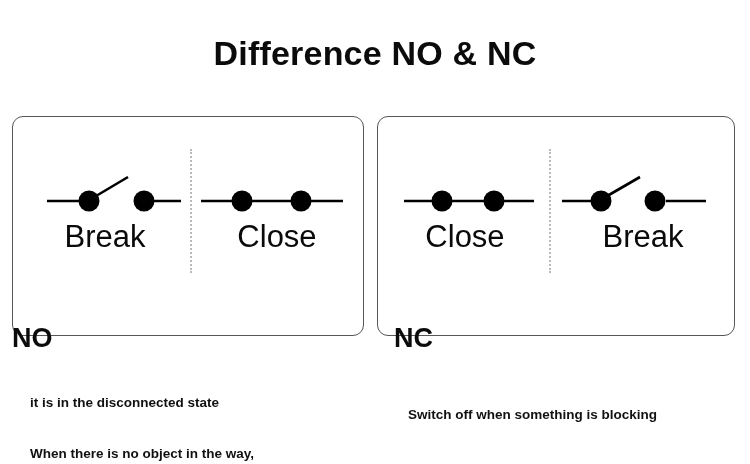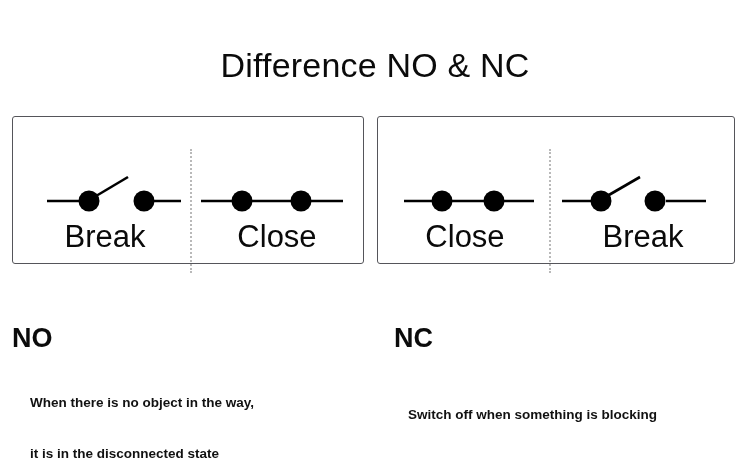--- a/index.html
+++ b/index.html
@@ -17,35 +17,34 @@
   }
 
   
   .page-title {
     position: absolute;
     top: 36px;
     left: 0;
     width: 750px;
     text-align: center;
     font-size: 34px;
-    font-weight: normal;
+    font-weight: bold;
     letter-spacing: 0.2px;
     color: #0b0b0b;
     line-height: 1;
-    margin-top: 12px;
   }
 
   
   .panel {
     position: absolute;
     top: 116px;
-    height: 148px;
+    height: 220px;
     background: #ffffff;
     border: 1px solid #55555a;
-    border-radius: 3px;
+    border-radius: 11px;
     box-sizing: border-box;
   }
   .panel-no  { left: 12px;  width: 352px; }
   .panel-nc  { left: 377px; width: 358px; }
 
   .panel-inner {
     position: relative;
     width: 100%;
     height: 100%;
   }
@@ -186,20 +185,20 @@
     </div>
 
   </div>
 </div>
 
 <div class="section-label label-no">NO</div>
 
 <div class="section-label label-nc">NC</div>
 
 <div class="caption caption-no">
+  <span class="caption-line">it is in the disconnected state</span>
   <span class="caption-line">When there is no object in the way,</span>
-  <span class="caption-line">it is in the disconnected state</span>
   
 </div>
 
 <div class="caption caption-nc">
   <span class="caption-line">Switch off when something is blocking</span>
 </div>
 
 </body></html>

